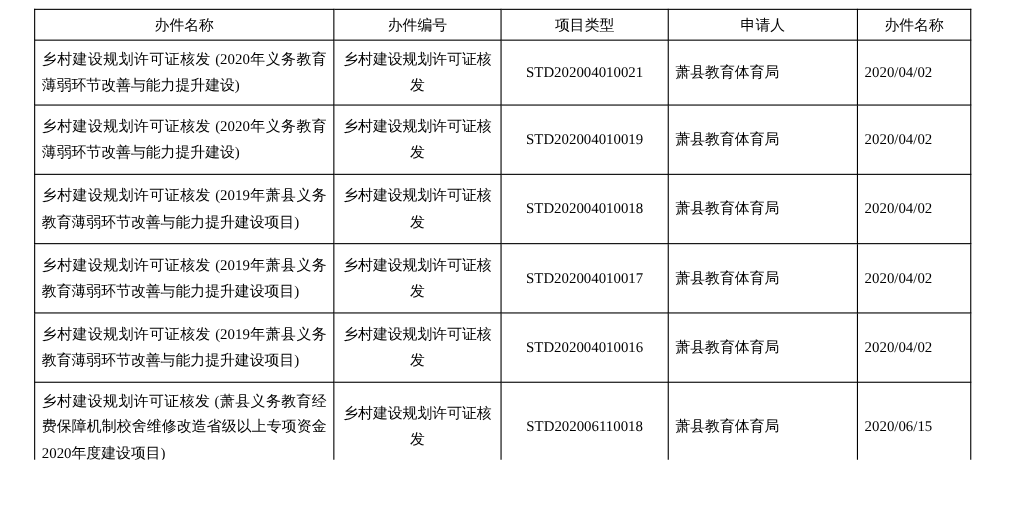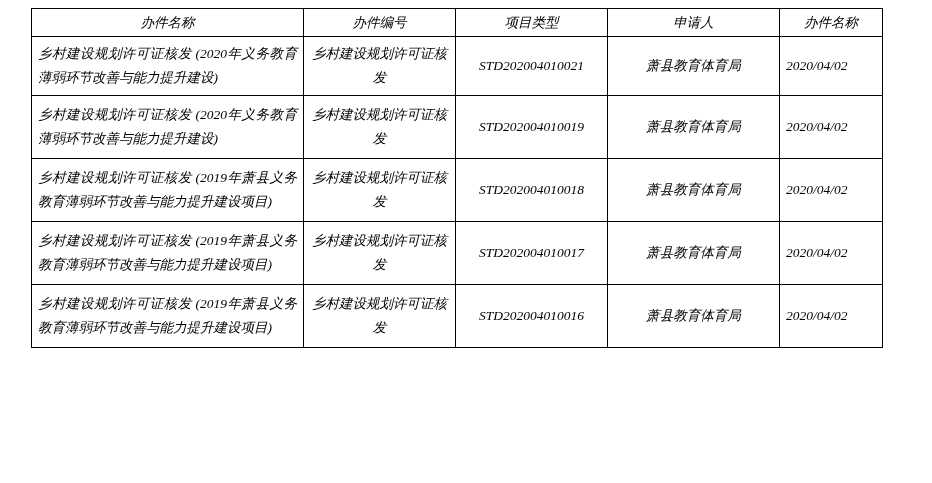--- a/index.html
+++ b/index.html
@@ -11,21 +11,20 @@
     width: 932px;
     height: 483px;
     font-family: "Liberation Serif", "DejaVu Serif", serif;
     color: #000000;
   }
   .page {
     position: relative;
     width: 932px;
     height: 418px;
     overflow: hidden;
-    font-style: italic;
   }
   table.records {
     border-collapse: collapse;
     margin-left: 31px;
     margin-top: 8px;
     width: 851px;
     table-layout: fixed;
   }
   table.records th,
   table.records td {
@@ -56,21 +55,21 @@
   td.type {
     text-align: center;
     padding-left: 6px;
   }
   td.code {
     text-align: center;
     padding-left: 8px;
     font-family: "Liberation Serif", "DejaVu Serif", serif;
   }
   td.applicant {
-    text-align: center;
+    text-align: left;
     padding-left: 12px;
   }
   td.date {
     text-align: left;
   }
   tr.r0 td { height: 54px; }
   tr.r1 td { height: 58px; }
   tr.r2 td { height: 58px; }
   tr.r3 td { height: 58px; }
   tr.r4 td { height: 58px; }
@@ -126,15 +125,22 @@
         <td class="applicant">萧县教育体育局</td>
         <td class="date">2020/04/02</td>
       </tr>
       <tr class="r4">
         <td class="name">乡村建设规划许可证核发 (2019年萧县义务教育薄弱环节改善与能力提升建设项目)</td>
         <td class="type">乡村建设规划许可证核发</td>
         <td class="code">STD202004010016</td>
         <td class="applicant">萧县教育体育局</td>
         <td class="date">2020/04/02</td>
       </tr>
+      <tr class="r5">
+        <td class="name">乡村建设规划许可证核发 (萧县义务教育经费保障机制校舍维修改造省级以上专项资金2020年度建设项目)</td>
+        <td class="type">乡村建设规划许可证核发</td>
+        <td class="code">STD202006110018</td>
+        <td class="applicant">萧县教育体育局</td>
+        <td class="date">2020/06/15</td>
+      </tr>
     </tbody>
   </table>
 </div>
 
 </body></html>

